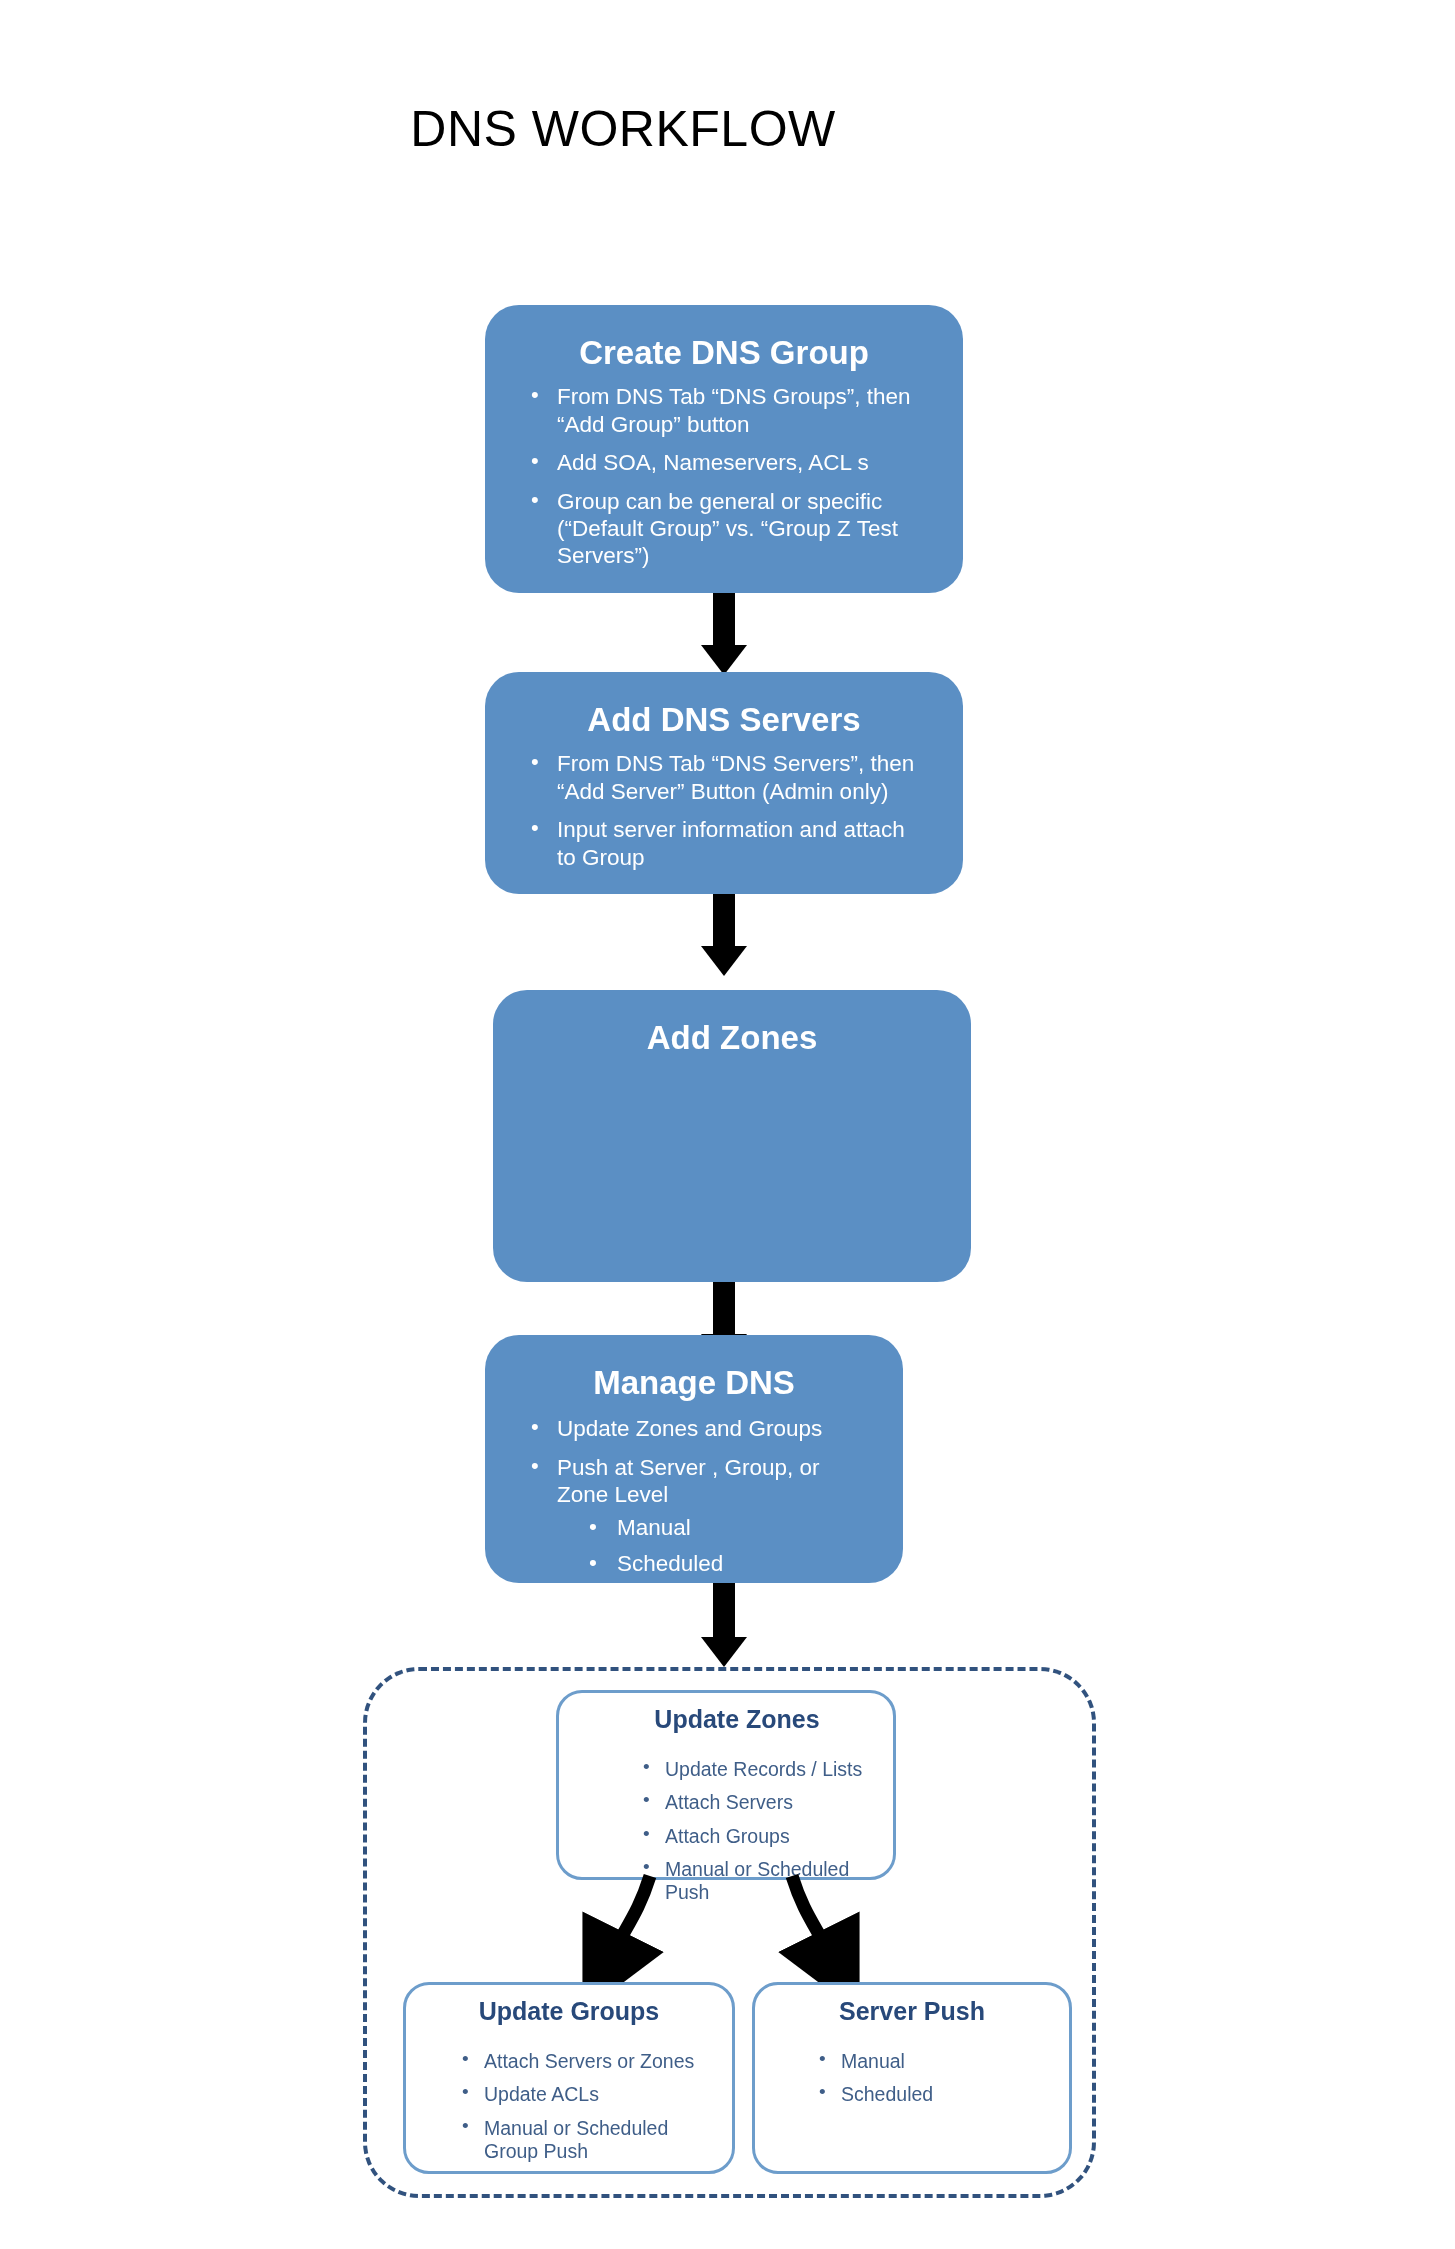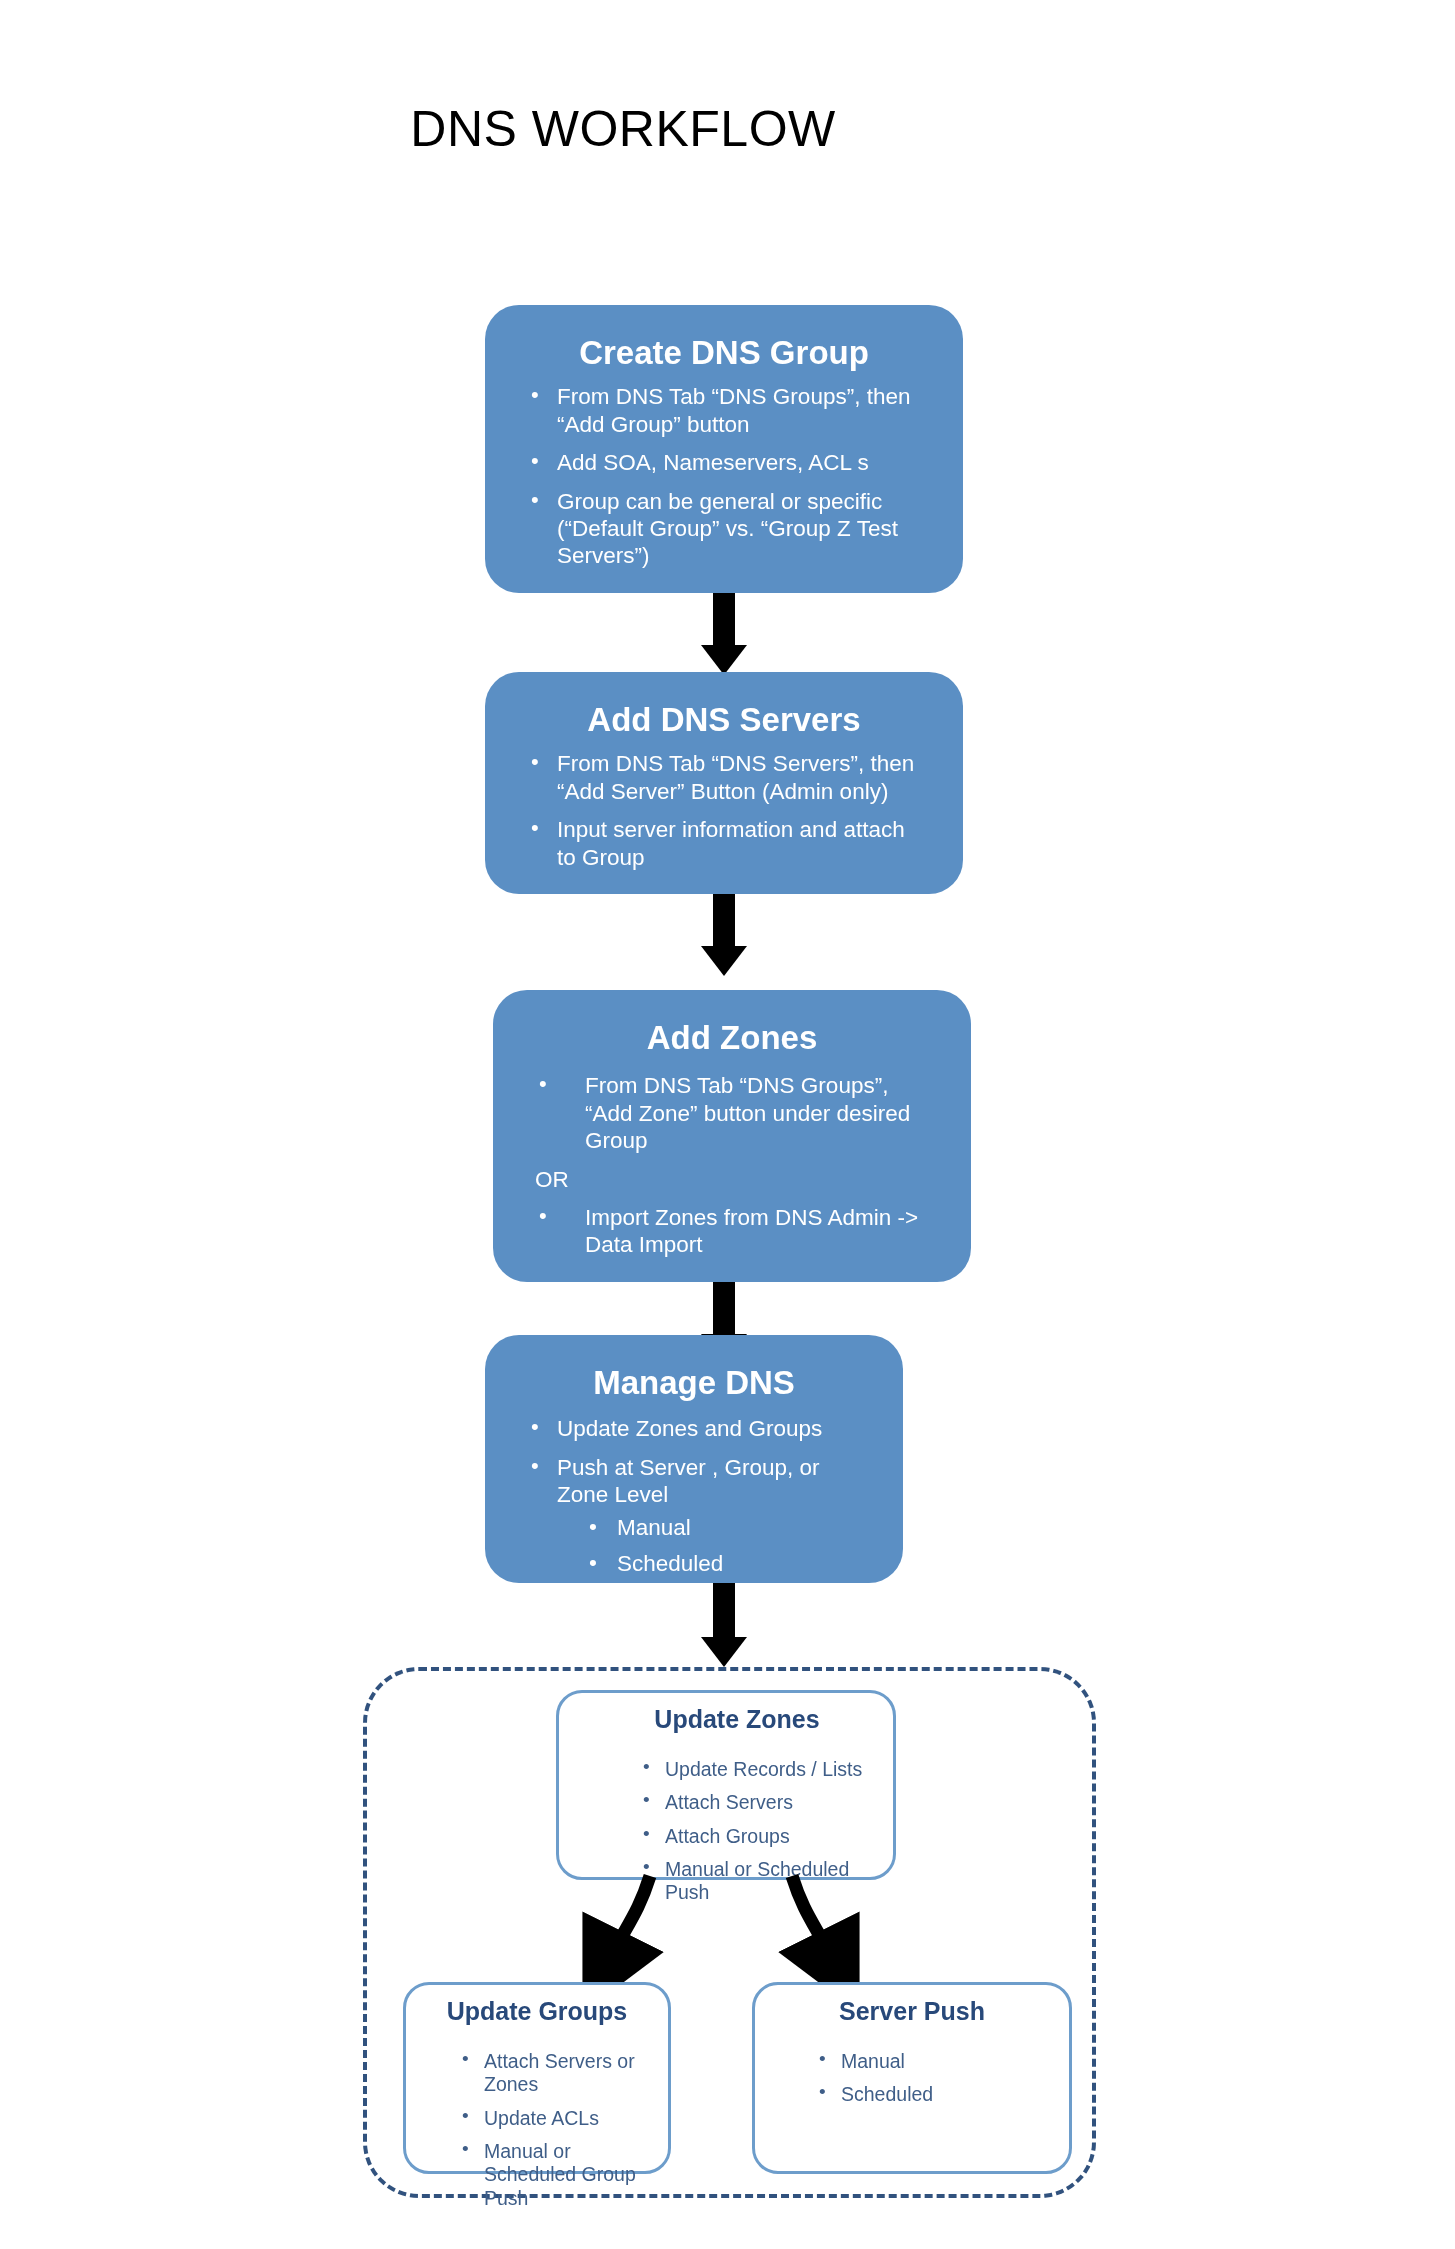--- a/index.html
+++ b/index.html
@@ -212,25 +212,20 @@
     </ul>
   </div>
 
   <div class="arrow-down" style="left:685px; top:894px; width:78px; height:82px;">
     <div class="shaft" style="width:22px; height:56px;"></div>
     <div class="head" style="top:52px;"></div>
   </div>
 
   <div class="blue-box" style="left:493px; top:990px; width:478px; height:292px;">
     <div class="box-title">Add  Zones</div>
-    <ul class="blue-list" style="padding-top:16px;">
-      <li class="wide-indent">From DNS Tab “DNS Groups”, “Add Zone” button under desired Group</li>
-      <li class="no-bullet">OR</li>
-      <li class="wide-indent">Import Zones from DNS Admin -&gt; Data Import</li>
-    </ul>
   </div>
 
   <div class="arrow-down" style="left:685px; top:1282px; width:78px; height:82px;">
     <div class="shaft" style="width:22px; height:56px;"></div>
     <div class="head" style="top:52px;"></div>
   </div>
 
   <div class="blue-box" style="left:485px; top:1335px; width:418px; height:248px;">
     <div class="box-title">Manage DNS</div>
     <ul class="blue-list" style="padding-top:14px;">
@@ -265,21 +260,21 @@
       <marker id="ah" markerWidth="7" markerHeight="7" refX="2.6" refY="3.5" orient="auto" markerUnits="strokeWidth">
         <path d="M0,0 L7,3.5 L0,7 z" fill="#000000"></path>
       </marker>
     </defs>
 
     <path d="M 120,6 C 108,44 96,56 78,92" stroke="#000000" stroke-width="13" fill="none" marker-end="url(#ah)" stroke-linecap="butt"></path>
 
     <path d="M 262,6 C 274,44 286,56 304,92" stroke="#000000" stroke-width="13" fill="none" marker-end="url(#ah)" stroke-linecap="butt"></path>
   </svg>
 
-  <div class="white-box" style="left:403px; top:1982px; width:268px; height:192px;">
+  <div class="white-box" style="left:403px; top:1982px; width:332px; height:192px;">
     <div class="box-title">Update Groups</div>
     <ul class="white-list" style="padding-left:36px;">
       <li>Attach Servers or Zones</li>
       <li>Update ACLs</li>
       <li>Manual or Scheduled Group Push</li>
     </ul>
   </div>
 
   <div class="white-box" style="left:752px; top:1982px; width:320px; height:192px;">
     <div class="box-title">Server Push</div>

